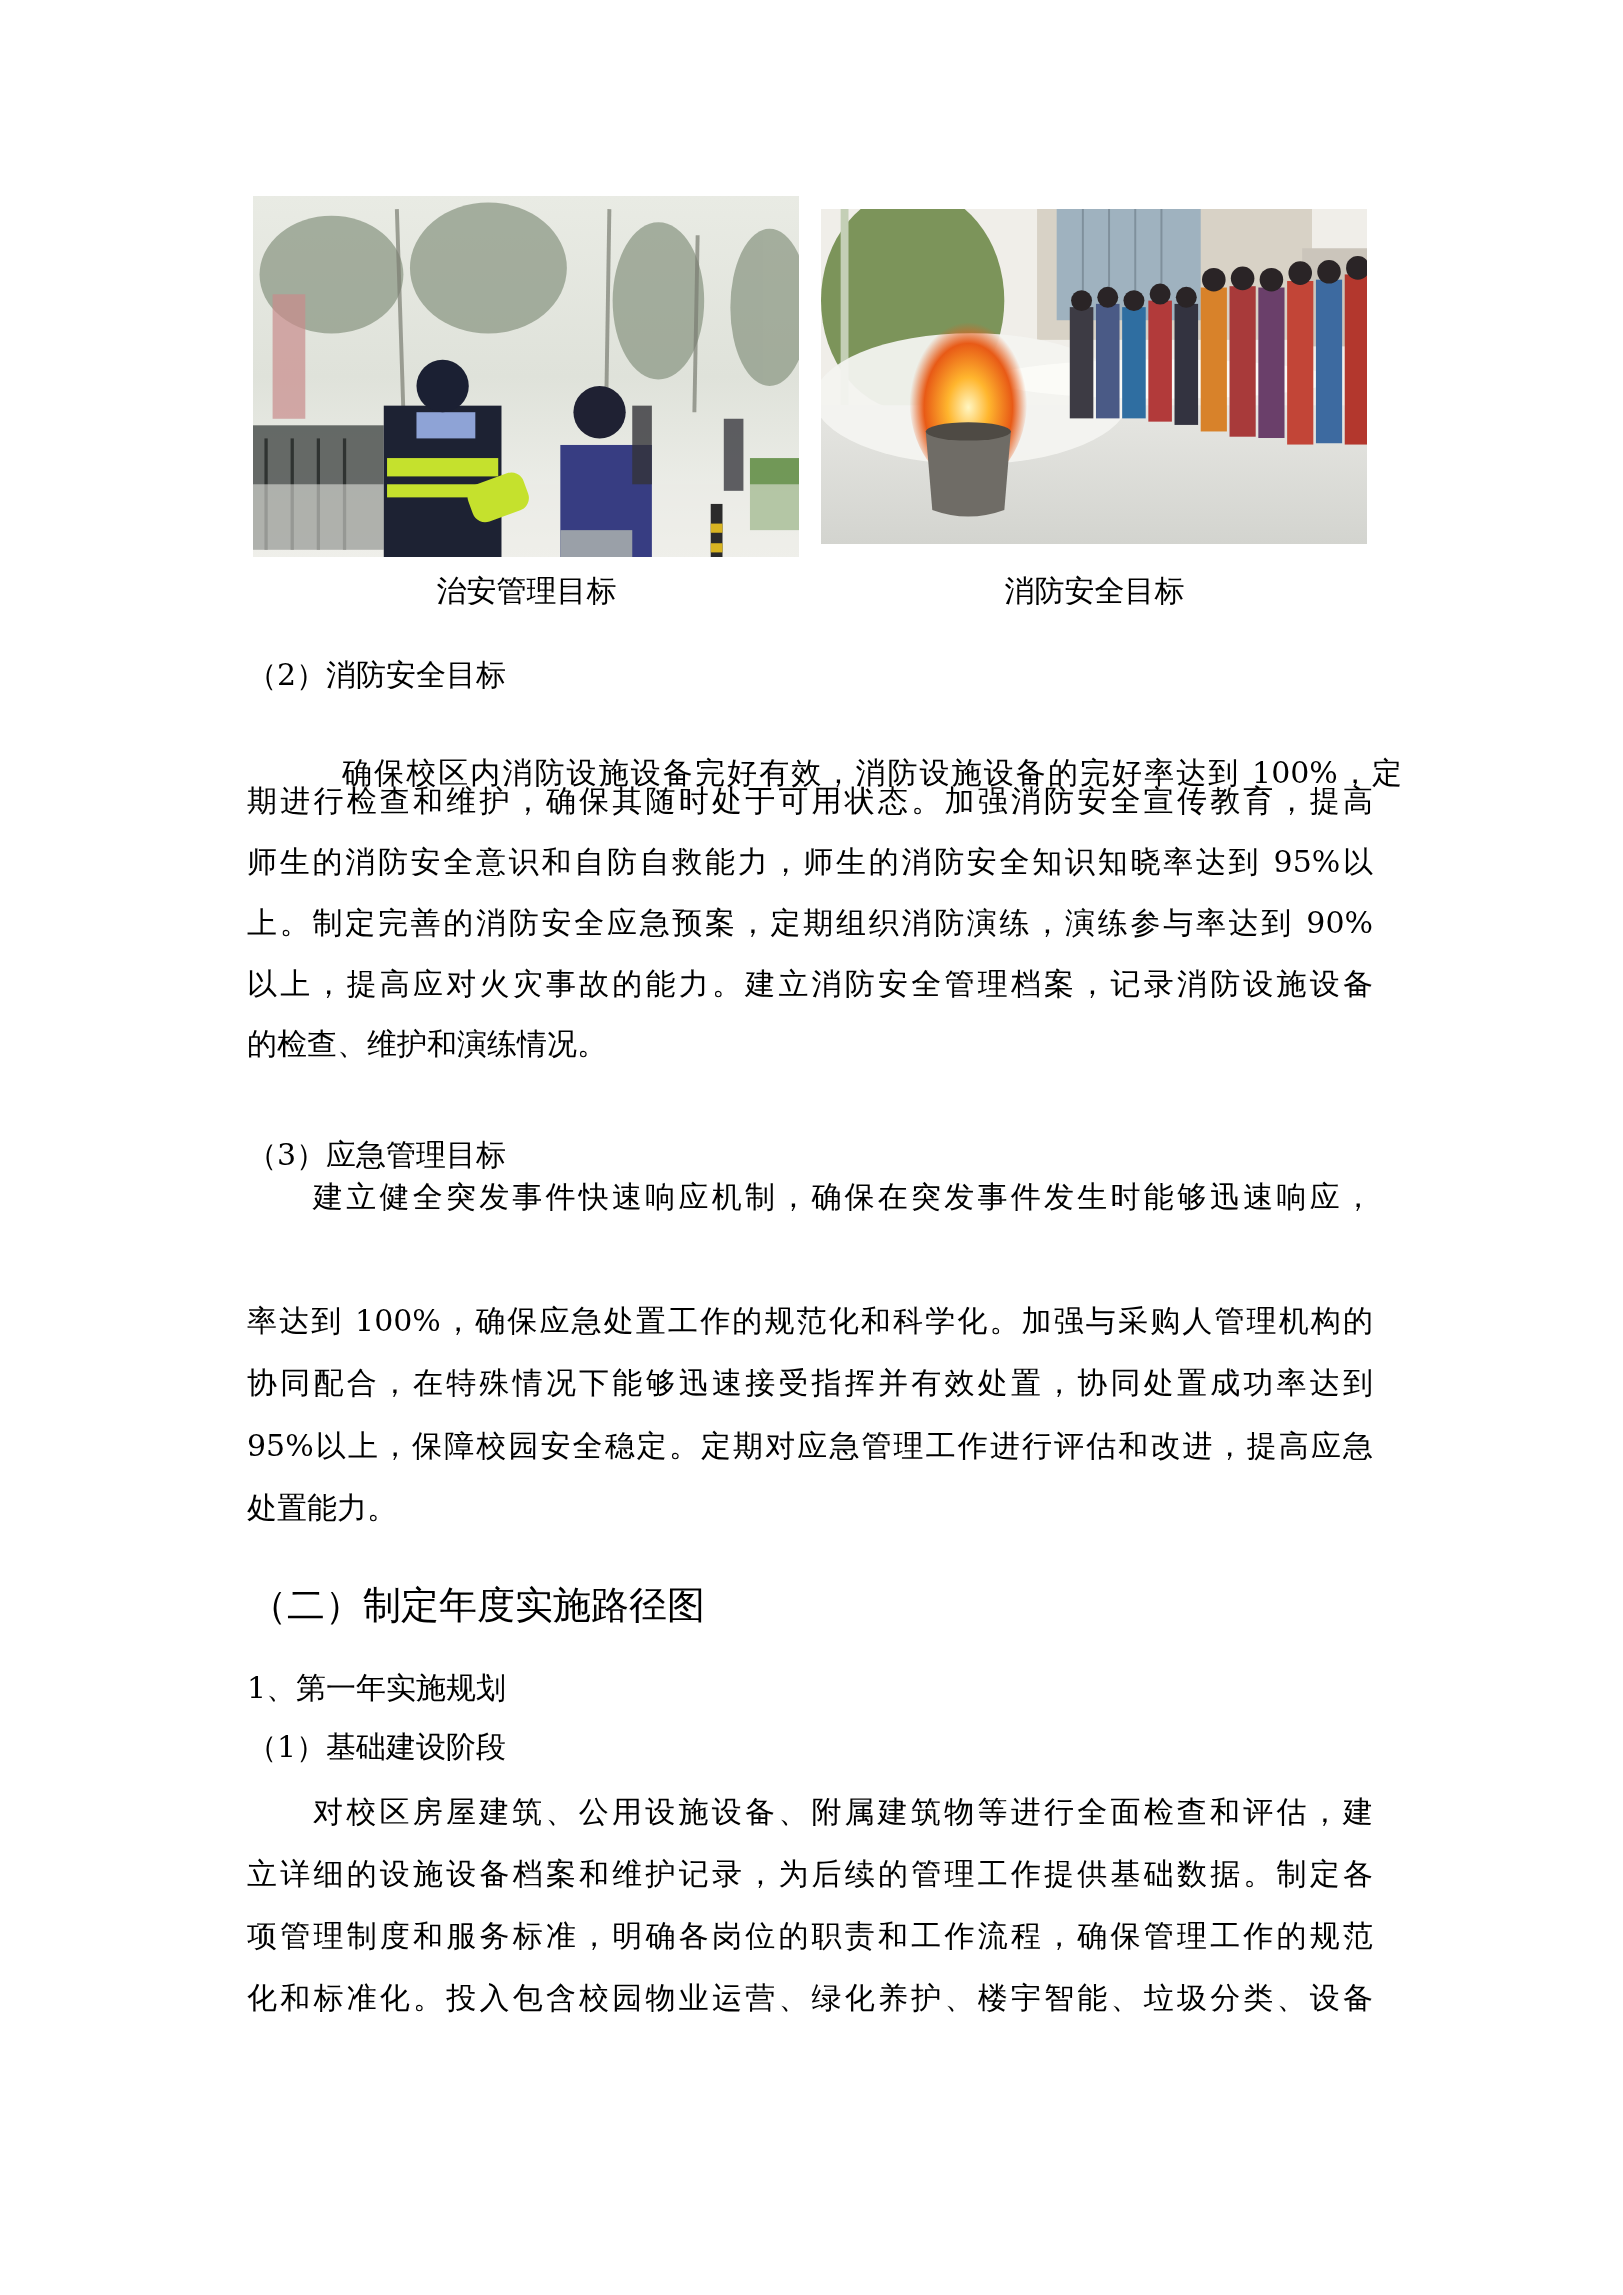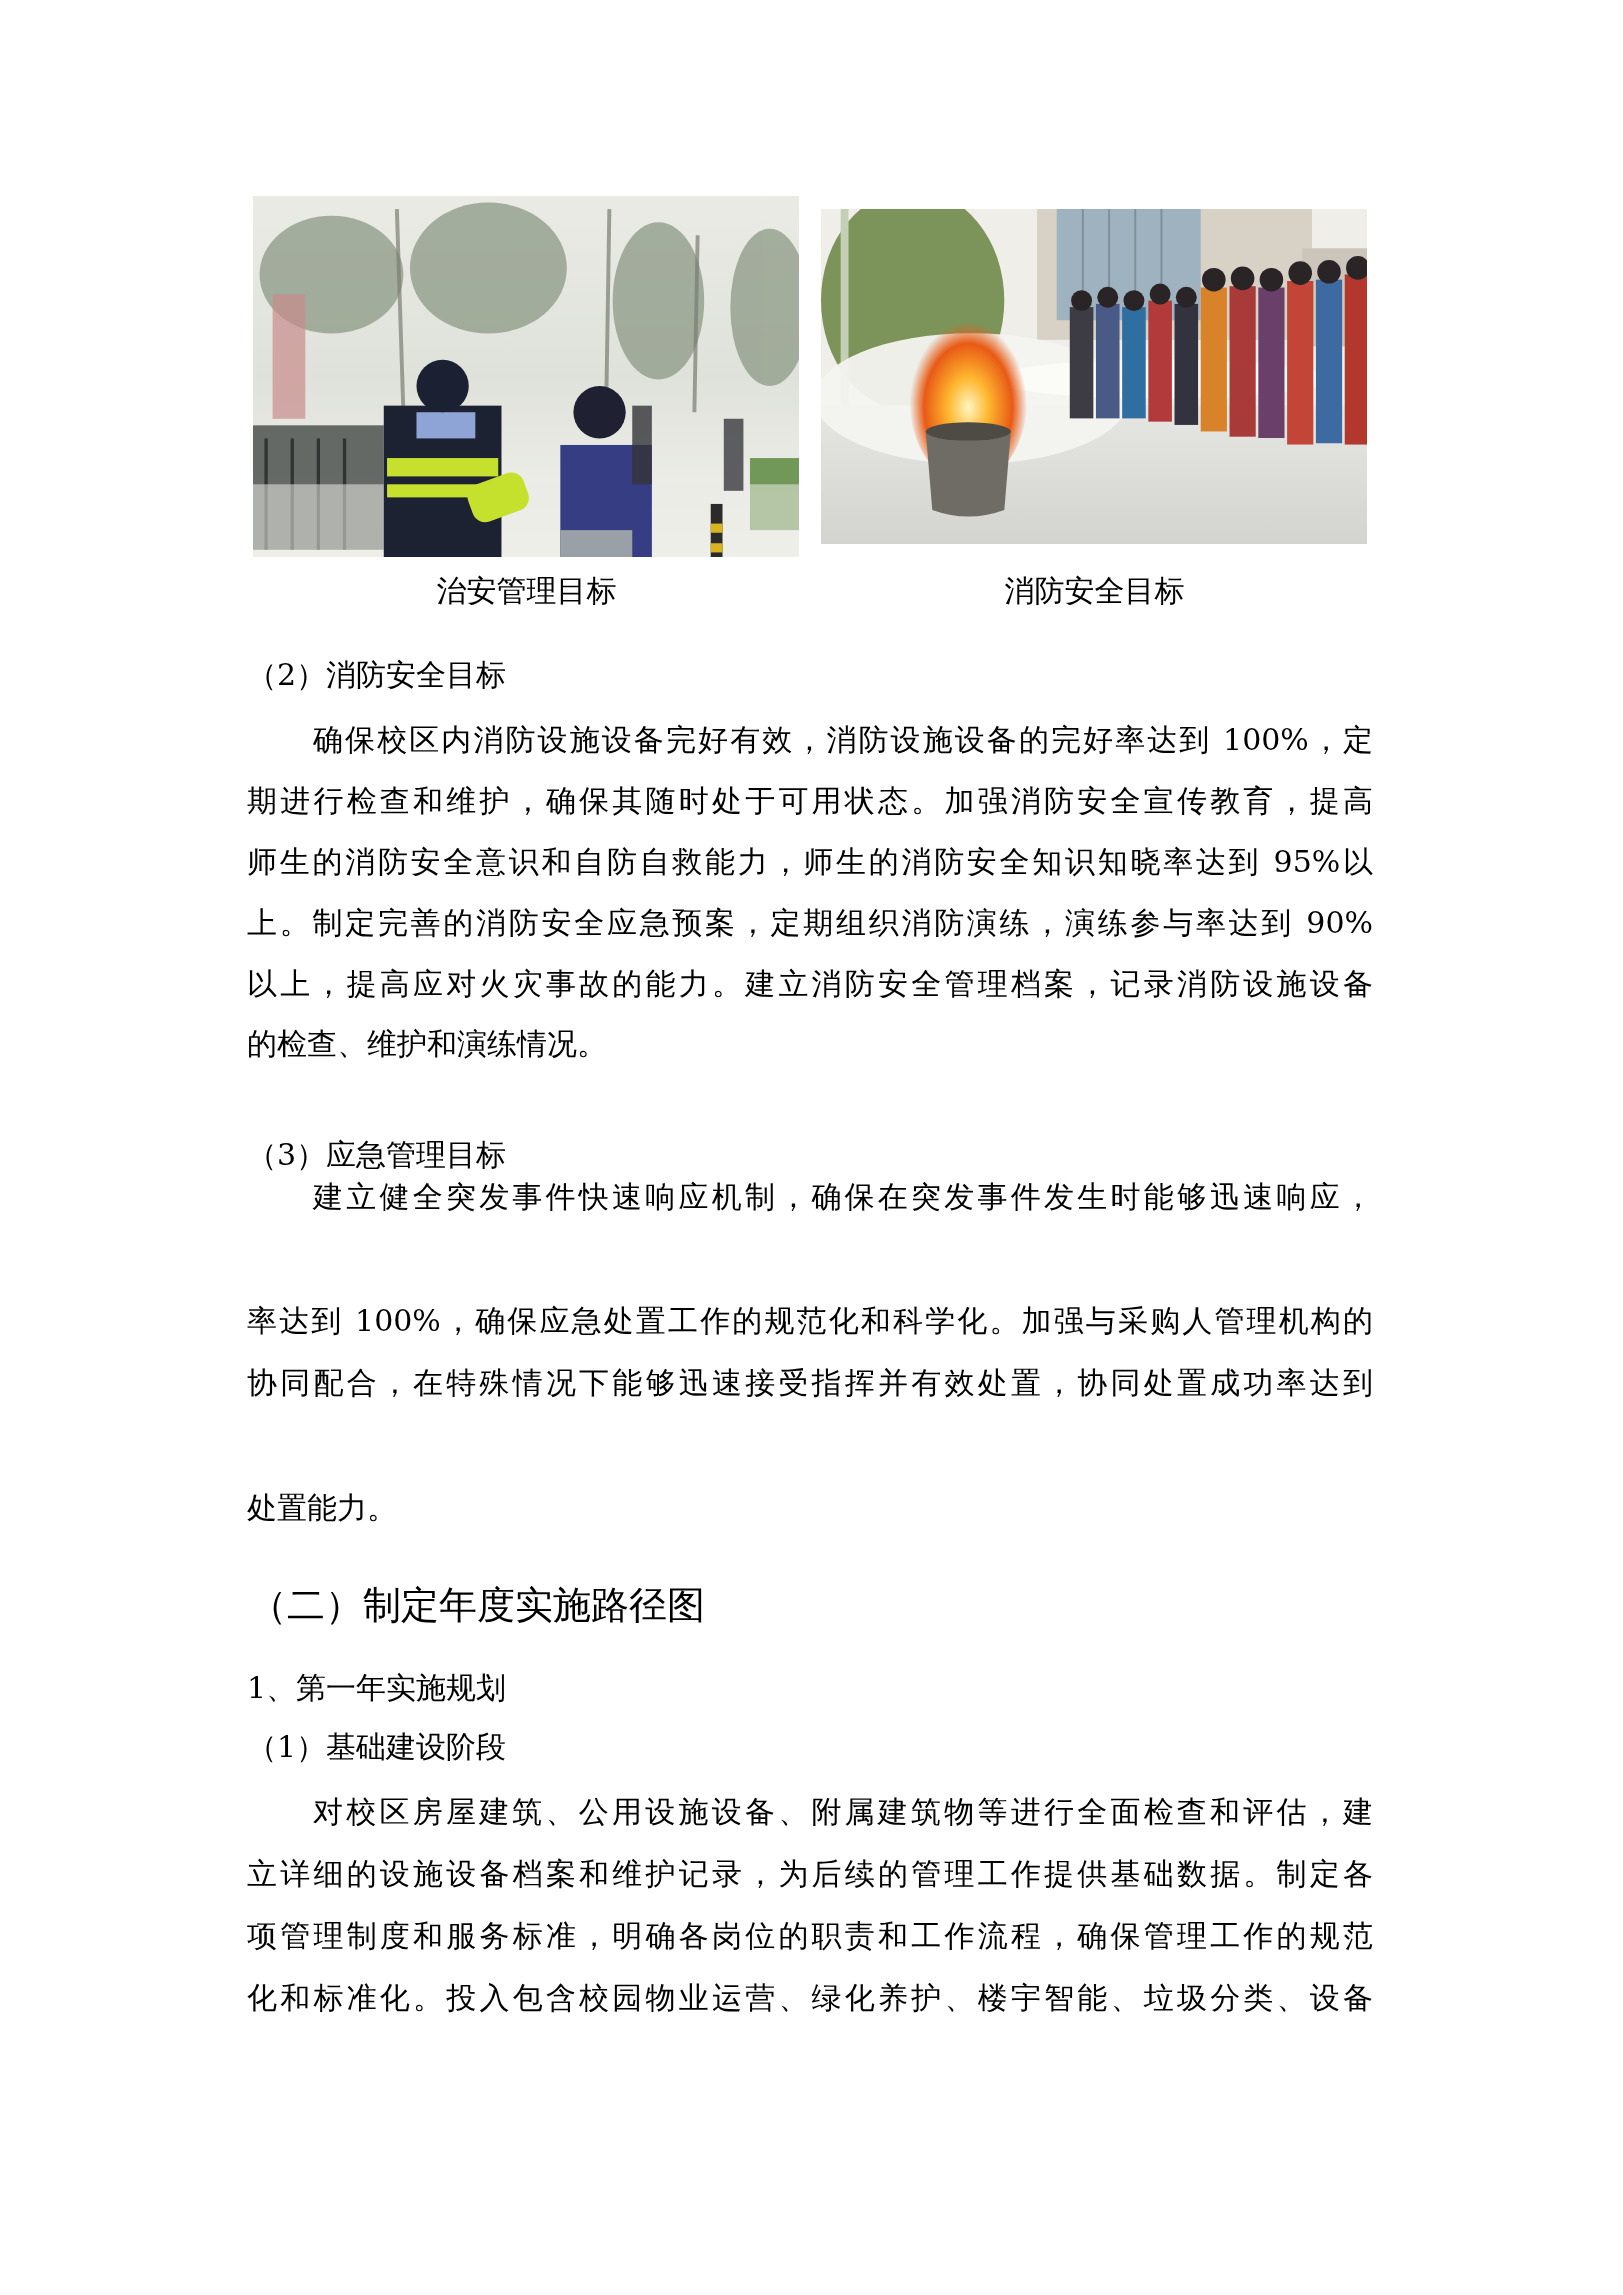--- a/index.html
+++ b/index.html
@@ -196,31 +196,32 @@
       <ellipse cx="225" cy="290" rx="90" ry="130" fill="url(#fire)"></ellipse>
       <path d="M 160 340 L 290 340 L 280 460 Q 225 480 170 460 Z" fill="#6f6c66"></path>
       <ellipse cx="225" cy="340" rx="65" ry="14" fill="#4e4a44"></ellipse>
     </svg>
   </div>
 
   <div class="caption" id="caption-left">治安管理目标</div>
   <div class="caption" id="caption-right">消防安全目标</div>
 
   <div class="subhead" style="top:656px;">（2）消防安全目标</div>
-  <div class="line indent" style="top:721px;">确保校区内消防设施设备完好有效，消防设施设备的完好率达到 100%，定</div>
+  <div class="line indent" style="top:754px;margin-left:29px;">确保校区内消防设施设备完好有效，消防设施设备的完好率达到 100%，定</div>
   <div class="line" style="top:782px;">期进行检查和维护，确保其随时处于可用状态。加强消防安全宣传教育，提高</div>
   <div class="line" style="top:843px;">师生的消防安全意识和自防自救能力，师生的消防安全知识知晓率达到 95%以</div>
   <div class="line" style="top:904px;">上。制定完善的消防安全应急预案，定期组织消防演练，演练参与率达到 90%</div>
   <div class="line last" style="top:1025px;">的检查、维护和演练情况。</div>
   <div class="line" style="top:965px;">以上，提高应对火灾事故的能力。建立消防安全管理档案，记录消防设施设备</div>
 
   <div class="subhead" style="top:1112px;margin-top:24px;">（3）应急管理目标</div>
   <div class="line indent" style="top:1178px;">建立健全突发事件快速响应机制，确保在突发事件发生时能够迅速响应，</div>
   <div class="line" style="top:1302px;">率达到 100%，确保应急处置工作的规范化和科学化。加强与采购人管理机构的</div>
   <div class="line" style="top:1364px;">协同配合，在特殊情况下能够迅速接受指挥并有效处置，协同处置成功率达到</div>
+  <div class="line" style="top:1427px;">95%以上，保障校园安全稳定。定期对应急管理工作进行评估和改进，提高应急</div>
   <div class="line last" style="top:1489px;">处置能力。</div>
 
   <div class="section-heading" style="top:1582px;">（二）制定年度实施路径图</div>
   <div class="subhead" style="top:1669px;">1、第一年实施规划</div>
   <div class="subhead" style="top:1728px;">（1）基础建设阶段</div>
   <div class="line indent" style="top:1793px;">对校区房屋建筑、公用设施设备、附属建筑物等进行全面检查和评估，建</div>
   <div class="line" style="top:1855px;">立详细的设施设备档案和维护记录，为后续的管理工作提供基础数据。制定各</div>
   <div class="line" style="top:1917px;">项管理制度和服务标准，明确各岗位的职责和工作流程，确保管理工作的规范</div>
   <div class="line" style="top:1979px;">化和标准化。投入包含校园物业运营、绿化养护、楼宇智能、垃圾分类、设备</div>
 

